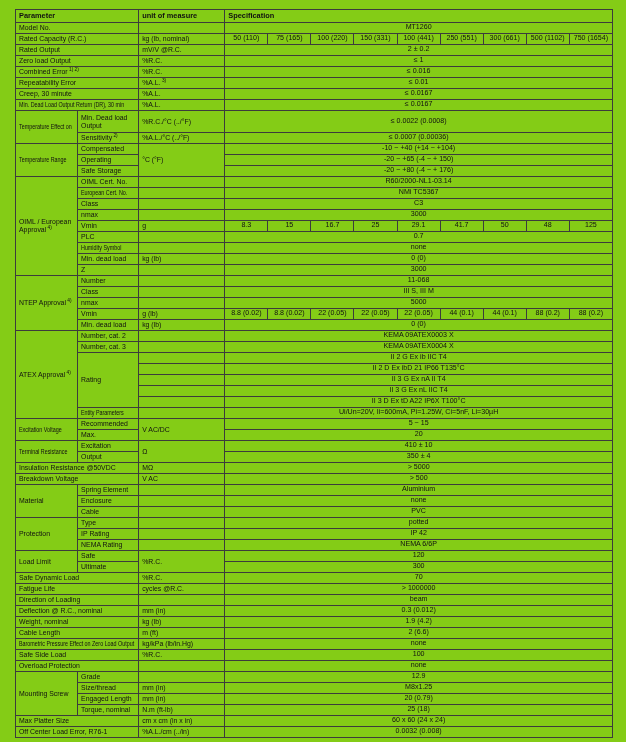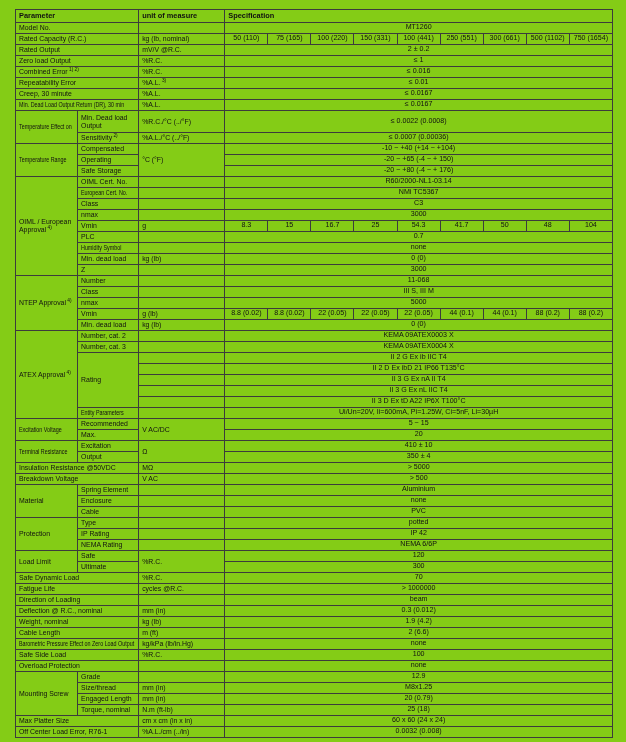--- a/index.html
+++ b/index.html
@@ -141,25 +141,25 @@
           <td class="c-unit"><span class="txt"></span></td>
           <td colspan="9" class="c-spec"><span class="txt">3000</span></td>
         </tr>
         <tr>
           <td class="c-sub"><span class="txt">Vmin</span></td>
           <td class="c-unit"><span class="txt">g</span></td>
           <td class="c-spec"><span class="txt">8.3</span></td>
           <td class="c-spec"><span class="txt">15</span></td>
           <td class="c-spec"><span class="txt">16.7</span></td>
           <td class="c-spec"><span class="txt">25</span></td>
-          <td class="c-spec"><span class="txt">54.3</span></td>
+          <td class="c-spec"><span class="txt">29.1</span></td>
           <td class="c-spec"><span class="txt">41.7</span></td>
           <td class="c-spec"><span class="txt">50</span></td>
           <td class="c-spec"><span class="txt">48</span></td>
-          <td class="c-spec"><span class="txt">104</span></td>
+          <td class="c-spec"><span class="txt">125</span></td>
         </tr>
         <tr>
           <td class="c-sub"><span class="txt">PLC</span></td>
           <td class="c-unit"><span class="txt"></span></td>
           <td colspan="9" class="c-spec"><span class="txt">0.7</span></td>
         </tr>
         <tr>
           <td class="c-sub fit"><span class="txt">Humidity Symbol</span></td>
           <td class="c-unit"><span class="txt"></span></td>
           <td colspan="9" class="c-spec"><span class="txt">none</span></td>

